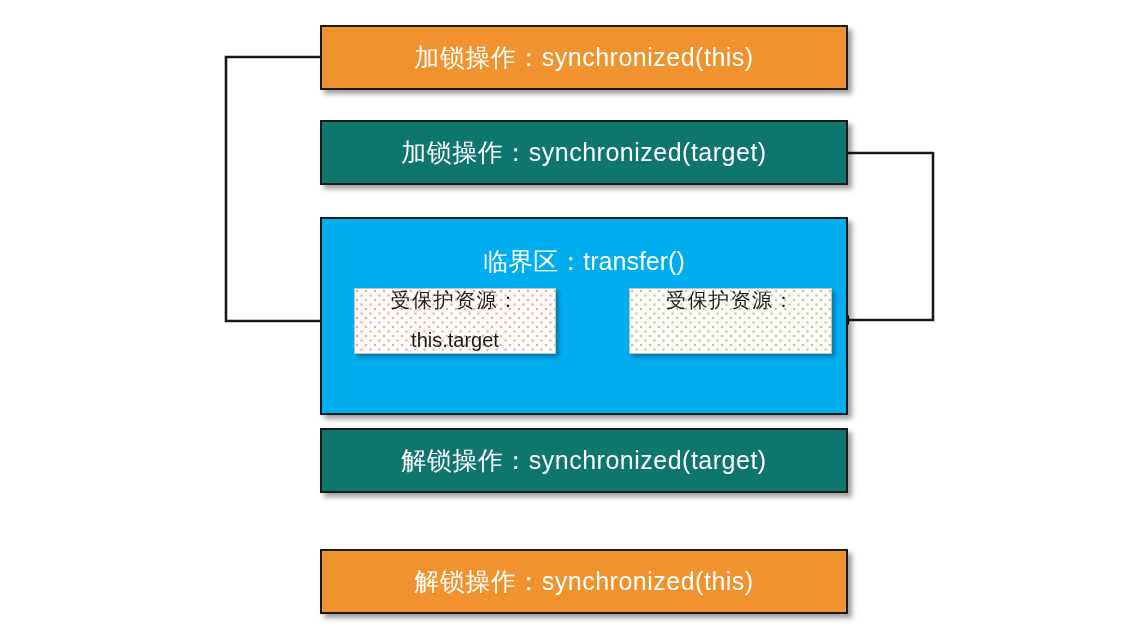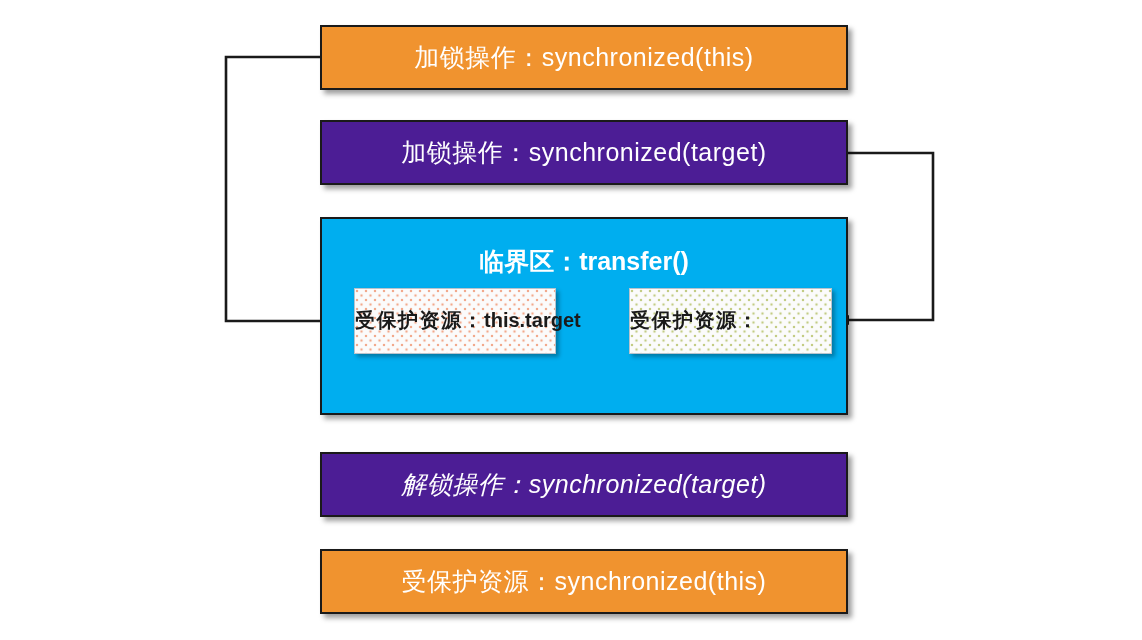--- a/index.html
+++ b/index.html
@@ -45,25 +45,25 @@
     color: #ffffff;
     font-size: 25px;
     letter-spacing: 0.5px;
     white-space: nowrap;
     text-align: center;
   }
 
   .lock-this     { left: 320px; top: 25px;  width: 528px; height: 65px;  background: #f0932f; }
   .lock-target   { left: 320px; top: 120px; width: 528px; height: 65px;  background: #8dc63f; }
   .critical      { left: 320px; top: 217px; width: 528px; height: 198px; background: #00aeef;
-                   display: block; font-weight: bold; }
-  .unlock-target { left: 320px; top: 452px; width: 528px; height: 65px;  background: #8dc63f; font-style: italic; }
+                   display: block; }
+  .unlock-target { left: 320px; top: 428px; width: 528px; height: 65px;  background: #8dc63f; }
   .unlock-this   { left: 320px; top: 549px; width: 528px; height: 65px;  background: #f0932f; }
 
-  .lock-target, .unlock-target { background: #4c1d95; }
+  .lock-target, .unlock-target { background: #0f766e; }
 
   
   .critical-title {
     position: absolute;
     left: 0;
     top: 26px;
     width: 100%;
     text-align: center;
     color: #ffffff;
     font-size: 25px;
@@ -72,20 +72,21 @@
 
   .resource {
     position: absolute;
     box-sizing: border-box;
     top: 69px;
     height: 66px;
     border: 1px solid #b9c3cc;
     box-shadow: 3px 3px 4px rgba(0,0,0,0.30);
     background-color: #fbfbfb;
     display: flex;
+    flex-direction: column;
     align-items: center;
     justify-content: space-between;
     line-height: 1.18;
   }
   .resource .rline {
     color: #1a1a1a;
     font-size: 20px;
     white-space: nowrap;
   }
   .resource .rline.head { letter-spacing: 1.5px; }
@@ -145,16 +146,16 @@
     <div class="resource resource-right">
       <div class="rline head">受保护资源：</div>
     </div>
   </div>
 
   <div class="box unlock-target">
     <span class="box-label">解锁操作：synchronized(target)</span>
   </div>
 
   <div class="box unlock-this">
-    <span class="box-label">受保护资源：synchronized(this)</span>
+    <span class="box-label">解锁操作：synchronized(this)</span>
   </div>
 
 </div>
 
 </body></html>

